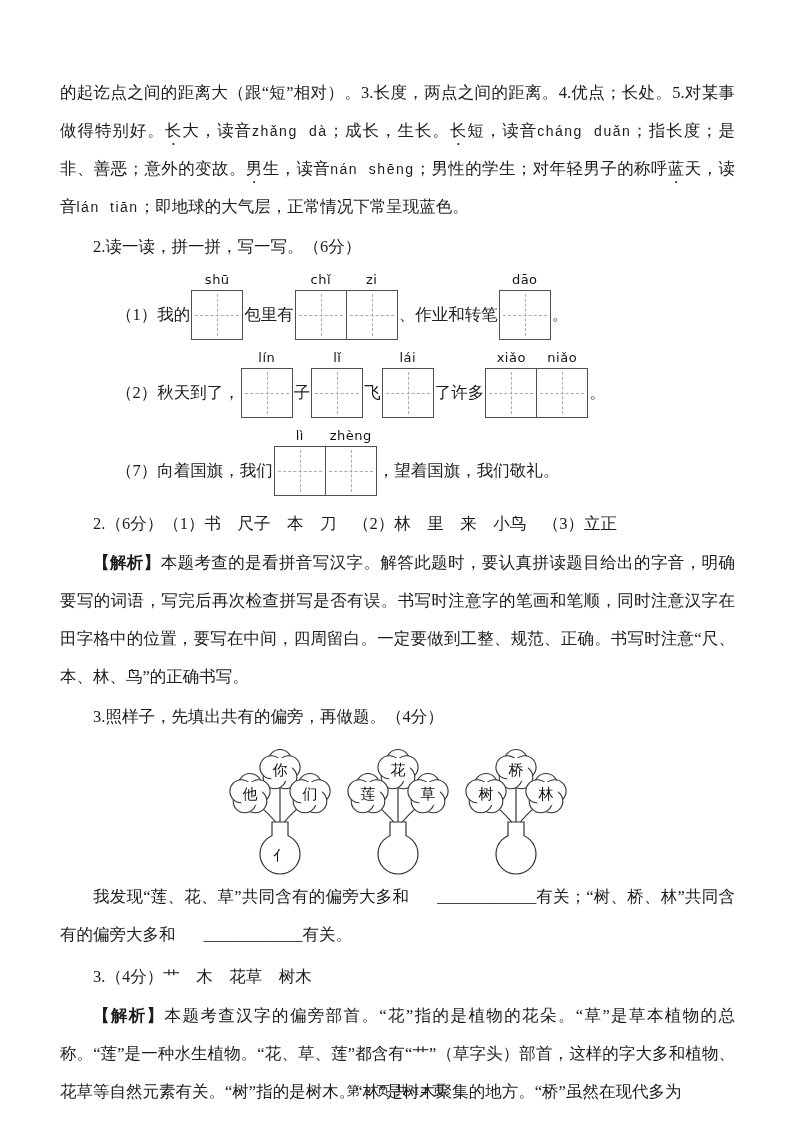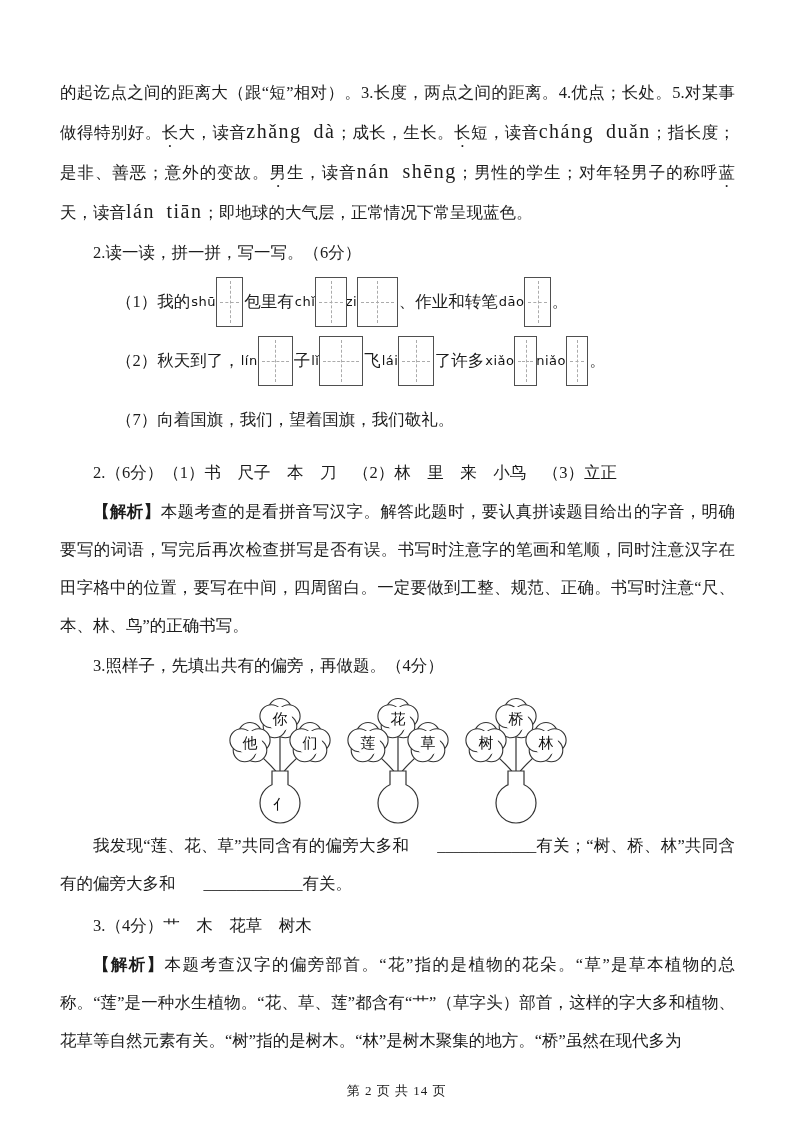--- a/index.html
+++ b/index.html
@@ -5,35 +5,35 @@
   html,body { margin:0; padding:0; background:#ffffff; }
   body { font-family:"Liberation Serif","DejaVu Serif",serif; color:#1c1c1c; }
   .page {
     width:793px; height:1122px; margin:0 auto; background:#fff;
     box-sizing:border-box; padding:74px 58px 0 60px;
     position:relative; overflow:hidden;
   }
   .para { font-size:16.5px; line-height:38px; text-align:justify; margin:0; }
   .indent2 { text-indent:2em; }
   .seg-py {
-    font-family:Liberation Serif, serif;
-    font-size:20px; letter-spacing:1.5px; word-spacing:5px;
+    font-family:Liberation Sans, sans-serif;
+    font-size:14px; letter-spacing:1.5px; word-spacing:5px;
   }
   .seg-b { font-weight:bold; font-family:"Liberation Sans","DejaVu Sans",sans-serif; }
   .seg-em {
     -webkit-text-emphasis:filled dot #1c1c1c; text-emphasis:filled dot #1c1c1c;
     -webkit-text-emphasis-position:under; text-emphasis-position:under right;
   }
   .seg-u { letter-spacing:0; white-space:nowrap;margin-left:28px; }
 
   
   .wrow { display:flex; align-items:flex-end; margin:5px 0 9px 56px; font-size:16.5px; }
   .wtxt { line-height:50px; white-space:pre; }
   .box-unit { display:flex; margin:0 1px; }
-  .cell { display:flex; flex-direction:row; align-items:center; width:52px; }
+  .cell { display:flex; flex-direction:column; align-items:center; width:52px; }
   .cell + .cell { margin-left:-1px; }
   .py-label {
     font-family:"DejaVu Sans","Liberation Sans",sans-serif;
     font-size:13px; height:19px; line-height:17px; letter-spacing:0.5px; color:#111;
   }
   .sq {
     width:52px; height:50px; border:1px solid #4f4f4f; box-sizing:border-box;
     position:relative; background:#fff;
   }
   .sq::before {
@@ -129,20 +129,30 @@
         </span>
         <span class="cell">
           <span class="py-label">niǎo</span>
           <span class="sq"></span>
         </span>
       </span>
       <span class="wtxt">。</span>
     </div>
   <div class="wrow">
       <span class="wtxt">（7）向着国旗，我们</span>
+      <span class="box-unit">
+        <span class="cell">
+          <span class="py-label">lì</span>
+          <span class="sq"></span>
+        </span>
+        <span class="cell">
+          <span class="py-label">zhèng</span>
+          <span class="sq"></span>
+        </span>
+      </span>
       <span class="wtxt">，望着国旗，我们敬礼。</span>
     </div>
 
   <div class="para ansline indent2">2.（6分）（1）书　尺子　本　刀　（2）林　里　来　小鸟　（3）立正</div>
 
   <div class="para indent2"><span class="seg-b">【解析】</span><span>本题考查的是看拼音写汉字。解答此题时，要认真拼读题目给出的字音，明确要写的词语，写完后再次检查拼写是否有误。书写时注意字的笔画和笔顺，同时注意汉字在田字格中的位置，要写在中间，四周留白。一定要做到工整、规范、正确。书写时注意“尺、本、林、鸟”的正确书写。</span></div>
 
   <div class="para heading indent2">3.照样子，先填出共有的偏旁，再做题。（4分）</div>
 
   <div class="vases">

